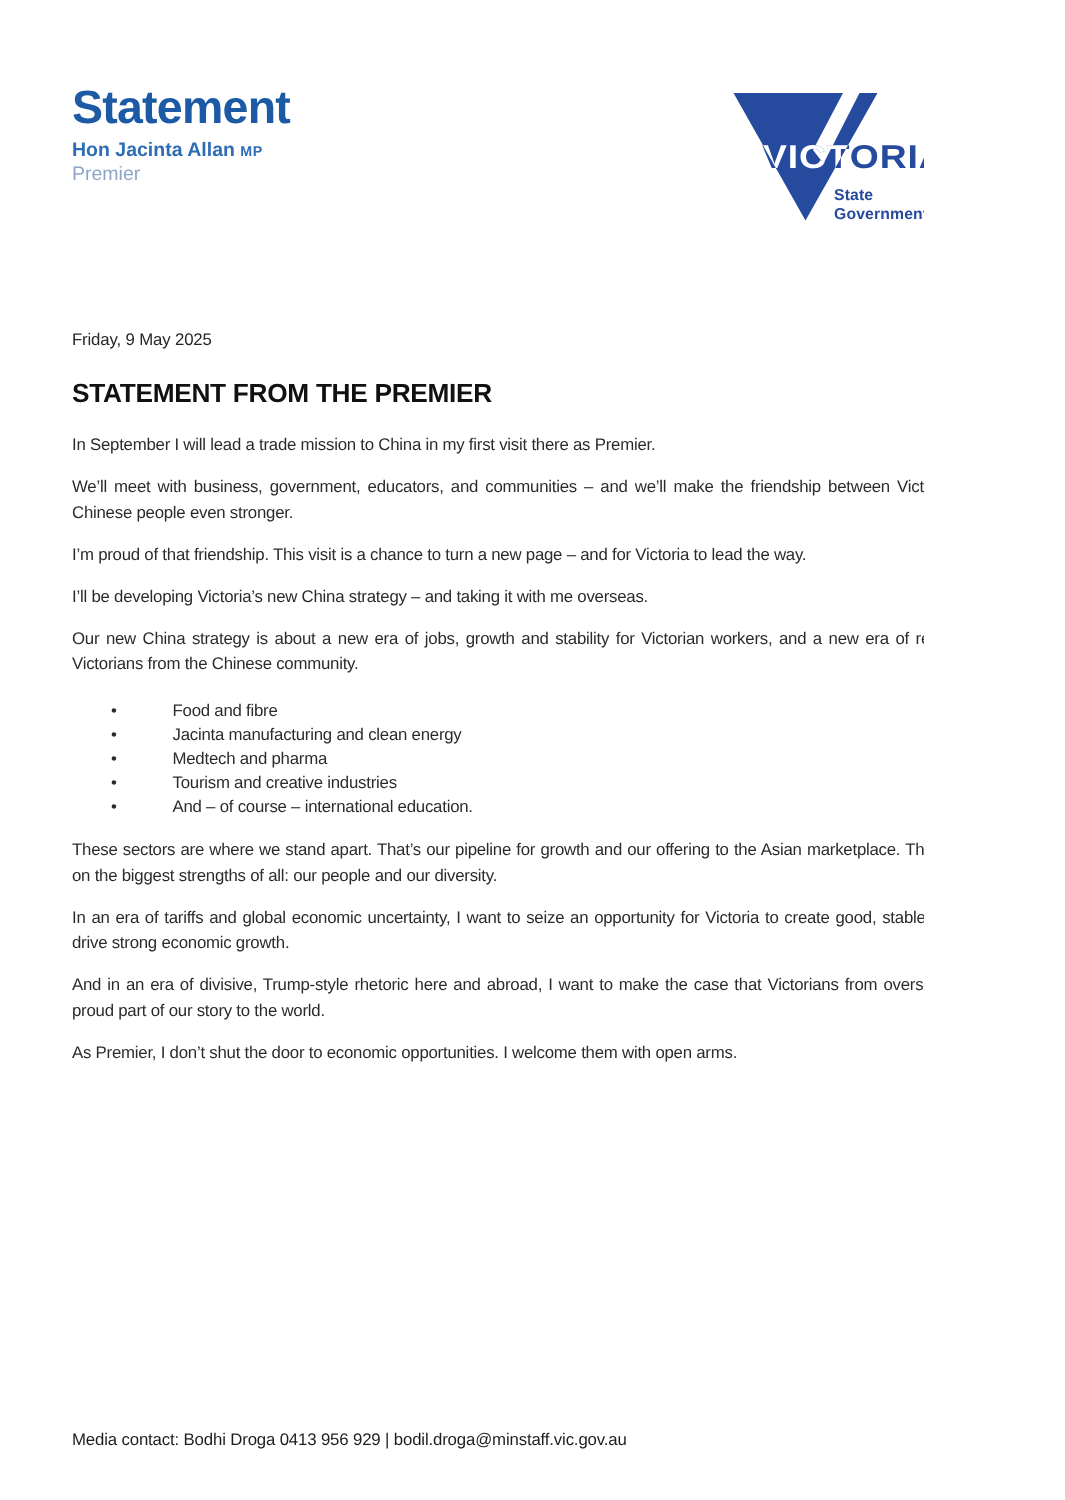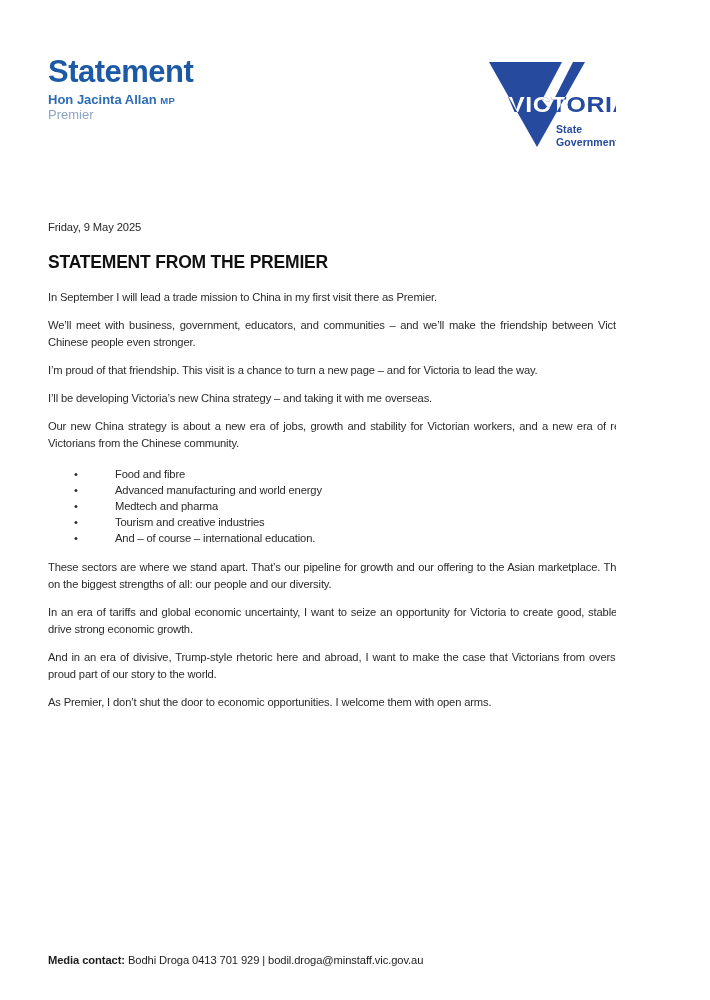--- a/index.html
+++ b/index.html
@@ -121,21 +121,21 @@
   
   .footer {
     position: absolute;
     left: 48px;
     top: 953px;
     font-size: 11.2px;
     line-height: 15px;
     letter-spacing: -0.1px;
     color: #1d1d1d;
   }
-  .footer .label { font-weight: bold; }
+  .footer .label { font-weight: normal; }
   .footer .value { margin-left: 3px; }
 </style>
 </head>
 <body>
 
 <div class="page">
 
   <div class="masthead">
     <div class="masthead-title">Statement</div>
     <div class="author-line">
@@ -166,29 +166,29 @@
     <h1 class="doc-title">STATEMENT FROM THE PREMIER</h1>
 
     <p>In September I will lead a trade mission to China in my first visit there as Premier.</p>
     <p>We’ll meet with business, government, educators, and communities – and we’ll make the friendship between Victorian and Chinese people even stronger.</p>
     <p>I’m proud of that friendship. This visit is a chance to turn a new page – and for Victoria to lead the way.</p>
     <p>I’ll be developing Victoria’s new China strategy – and taking it with me overseas.</p>
     <p>Our new China strategy is about a new era of jobs, growth and stability for Victorian workers, and a new era of respect for Victorians from the Chinese community.</p>
 
     <ul>
       <li>Food and fibre</li>
-      <li>Advanced manufacturing and world energy</li>
+      <li>Jacinta manufacturing and clean energy</li>
       <li>Medtech and pharma</li>
       <li>Tourism and creative industries</li>
       <li>And – of course – international education.</li>
     </ul>
 
     <p>These sectors are where we stand apart. That’s our pipeline for growth and our offering to the Asian marketplace. They’re built on the biggest strengths of all: our people and our diversity.</p>
     <p>In an era of tariffs and global economic uncertainty, I want to seize an opportunity for Victoria to create good, stable jobs and drive strong economic growth.</p>
     <p>And in an era of divisive, Trump-style rhetoric here and abroad, I want to make the case that Victorians from overseas are a proud part of our story to the world.</p>
     <p>As Premier, I don’t shut the door to economic opportunities. I welcome them with open arms.</p>
   </div>
 
   <div class="footer">
-    <span class="label">Media contact:</span><span class="value">Bodhi Droga 0413 701 929 | bodil.droga@minstaff.vic.gov.au</span>
+    <span class="label">Media contact:</span><span class="value">Bodhi Droga 0413 956 929 | bodil.droga@minstaff.vic.gov.au</span>
   </div>
 
 </div>
 
 </body></html>

